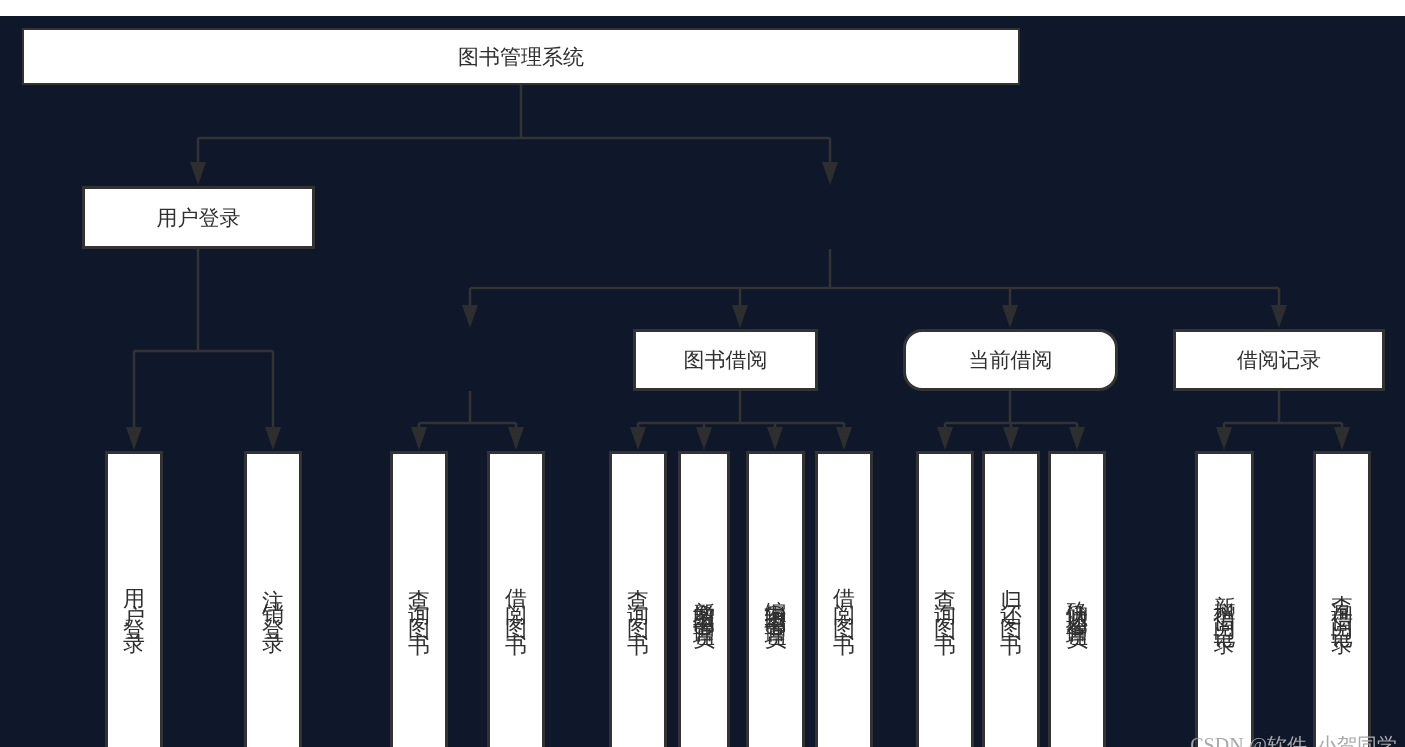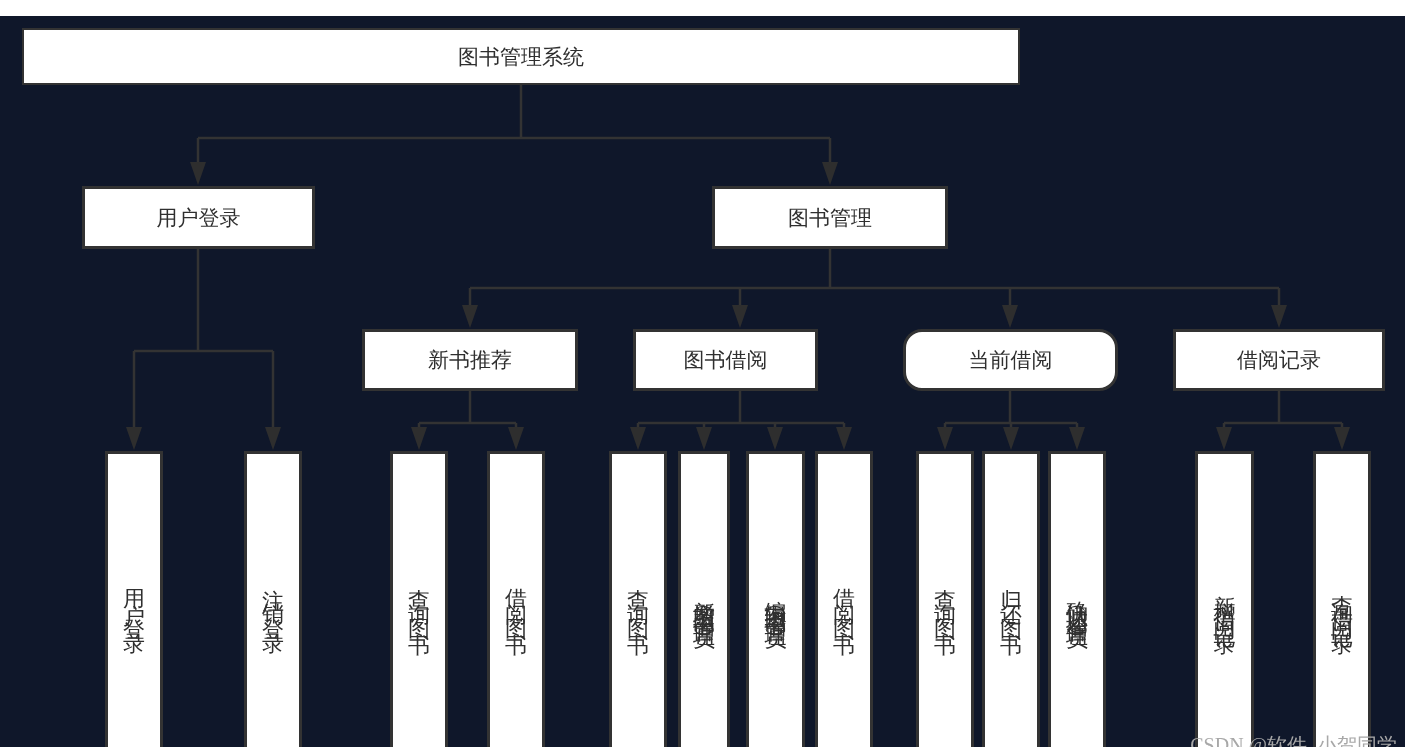--- a/index.html
+++ b/index.html
@@ -122,23 +122,21 @@
       <polygon class="arrowhead" points="1003,411 1019,411 1011,434"></polygon>
       <polygon class="arrowhead" points="1069,411 1085,411 1077,434"></polygon>
       <polygon class="arrowhead" points="1216,411 1232,411 1224,434"></polygon>
       <polygon class="arrowhead" points="1334,411 1350,411 1342,434"></polygon>
     </g>
   </svg>
 
   <div class="node root-node">图书管理系统</div>
 
   <div class="node n-user-login">用户登录</div>
-  <div class="node n-book-mgmt">图书管理</div>
 
-  <div class="node lvl3 n-newrec">新书推荐</div>
   <div class="node lvl3 n-borrow">图书借阅</div>
   <div class="node lvl3 n-current">当前借阅</div>
   <div class="node lvl3 n-records">借阅记录</div>
 
   <div class="vnode ls4 v1">
     <span>用户登录</span>
   </div>
   <div class="vnode ls4 v2">
     <span>注销登录</span>
   </div>

